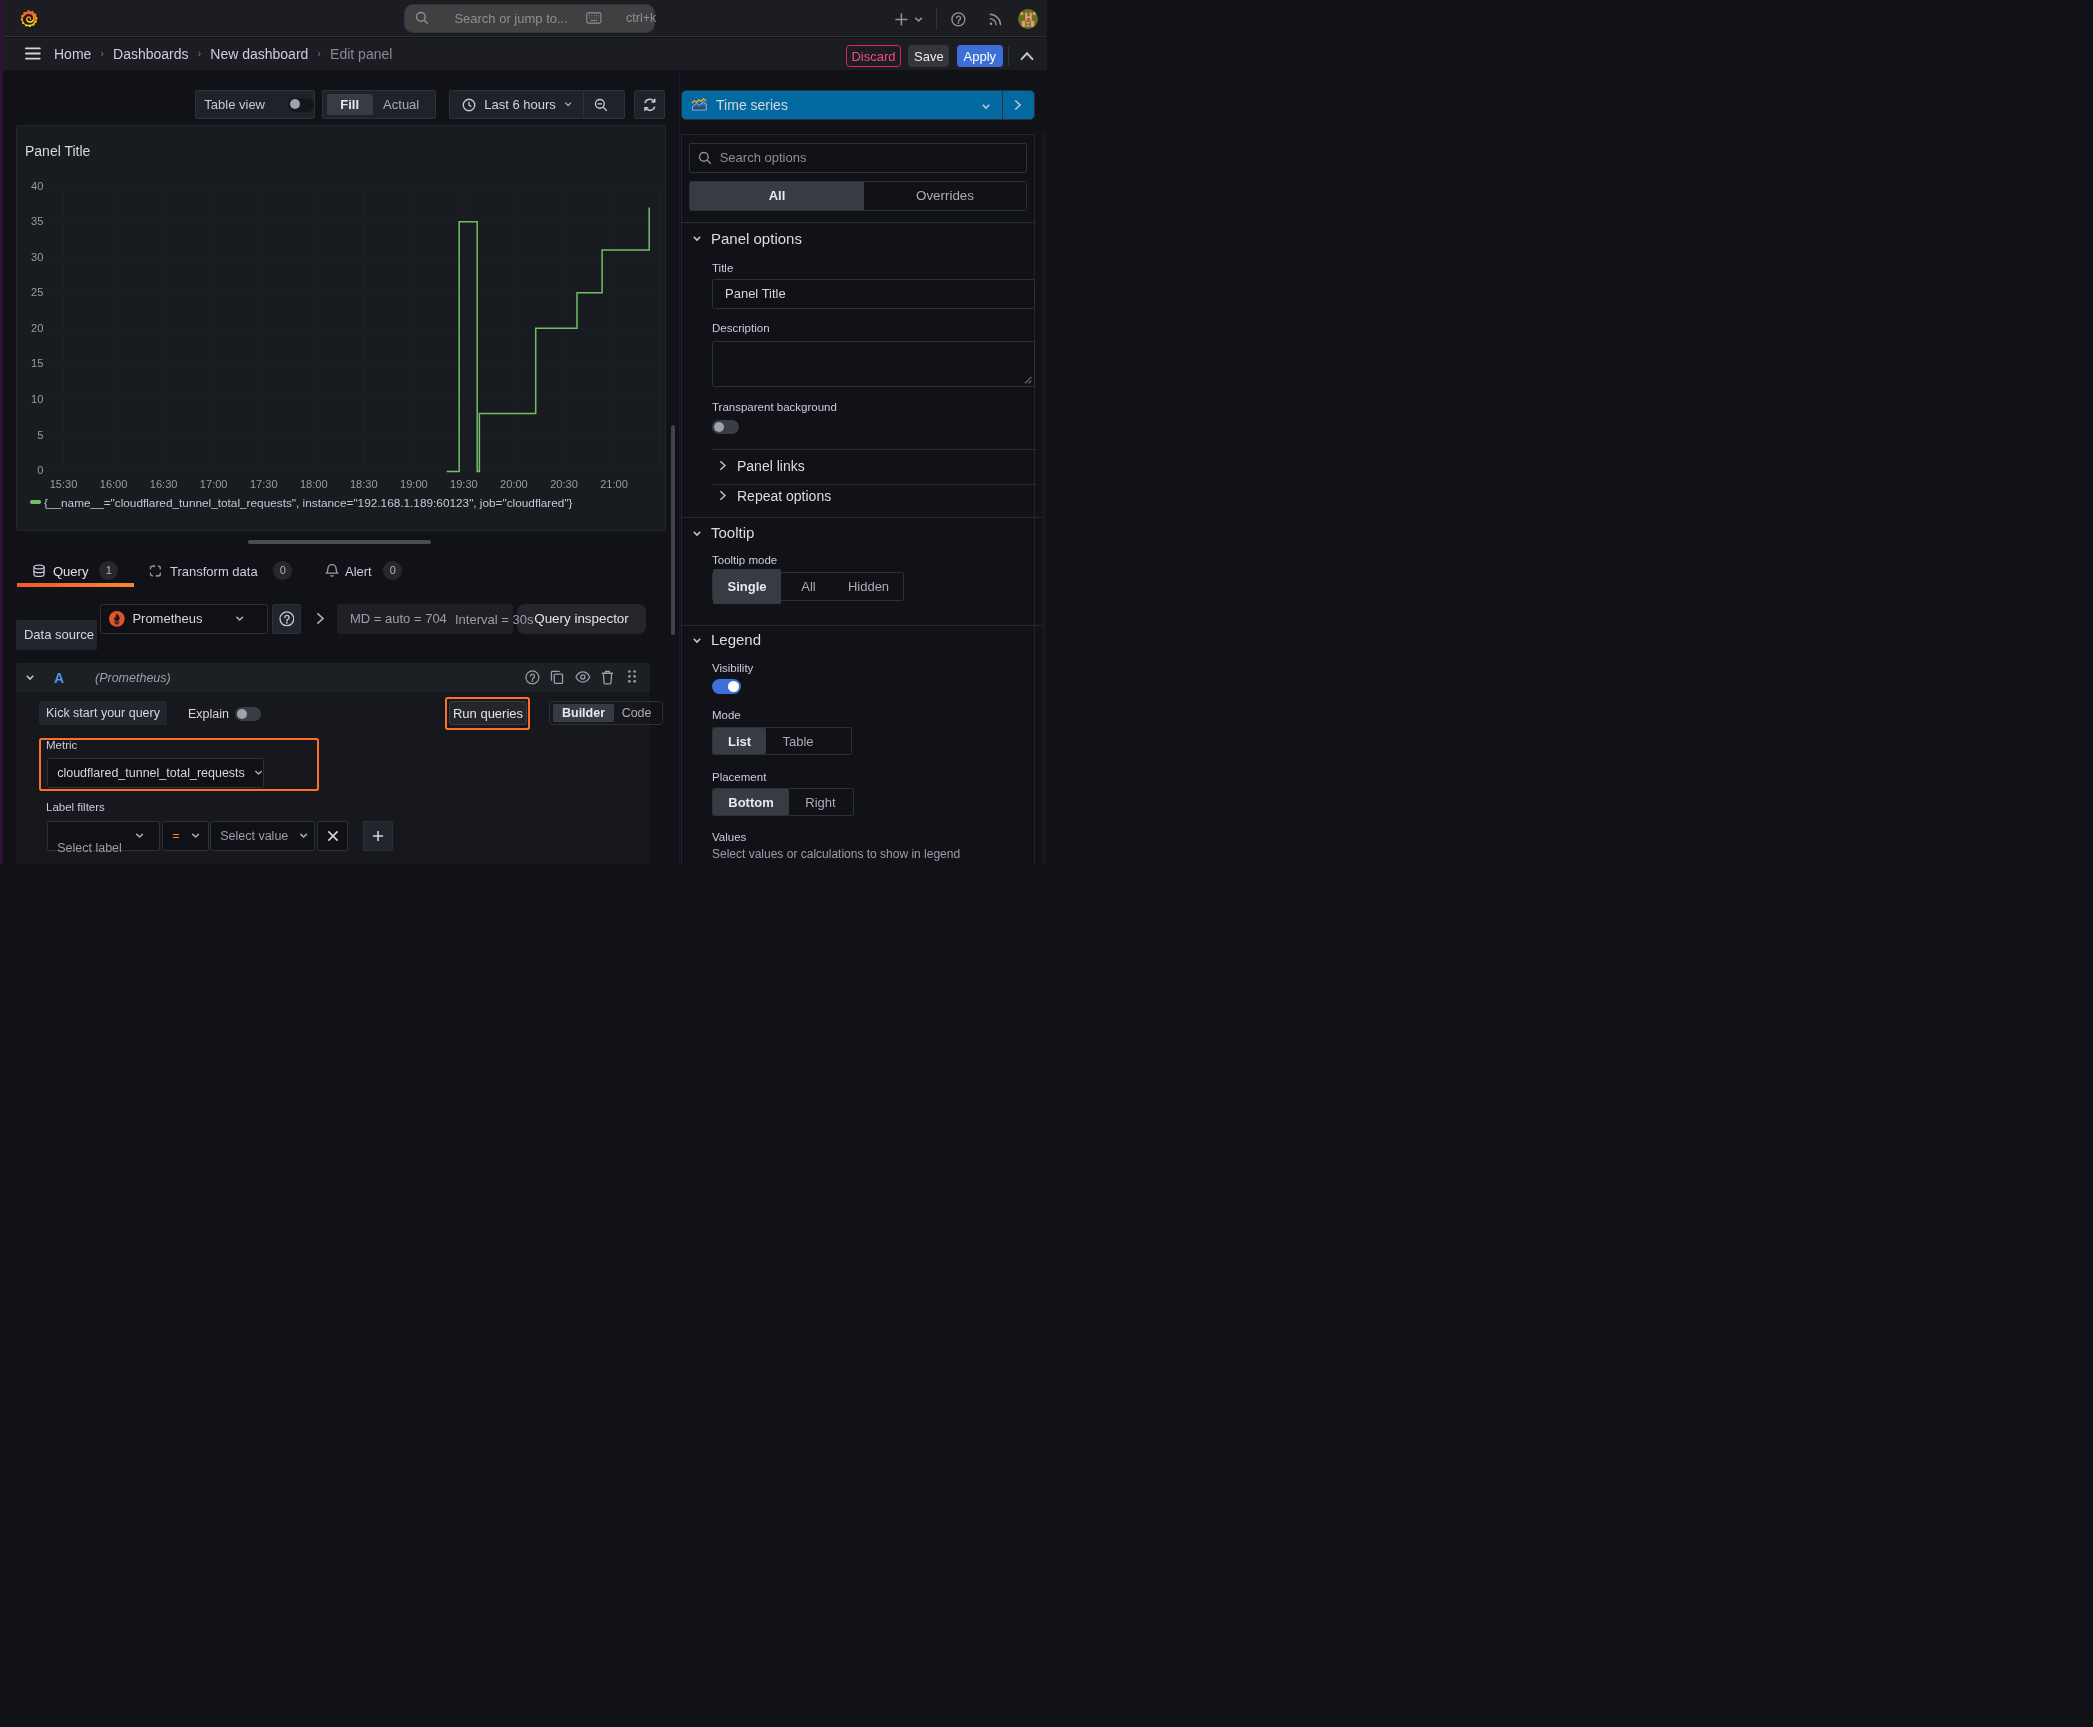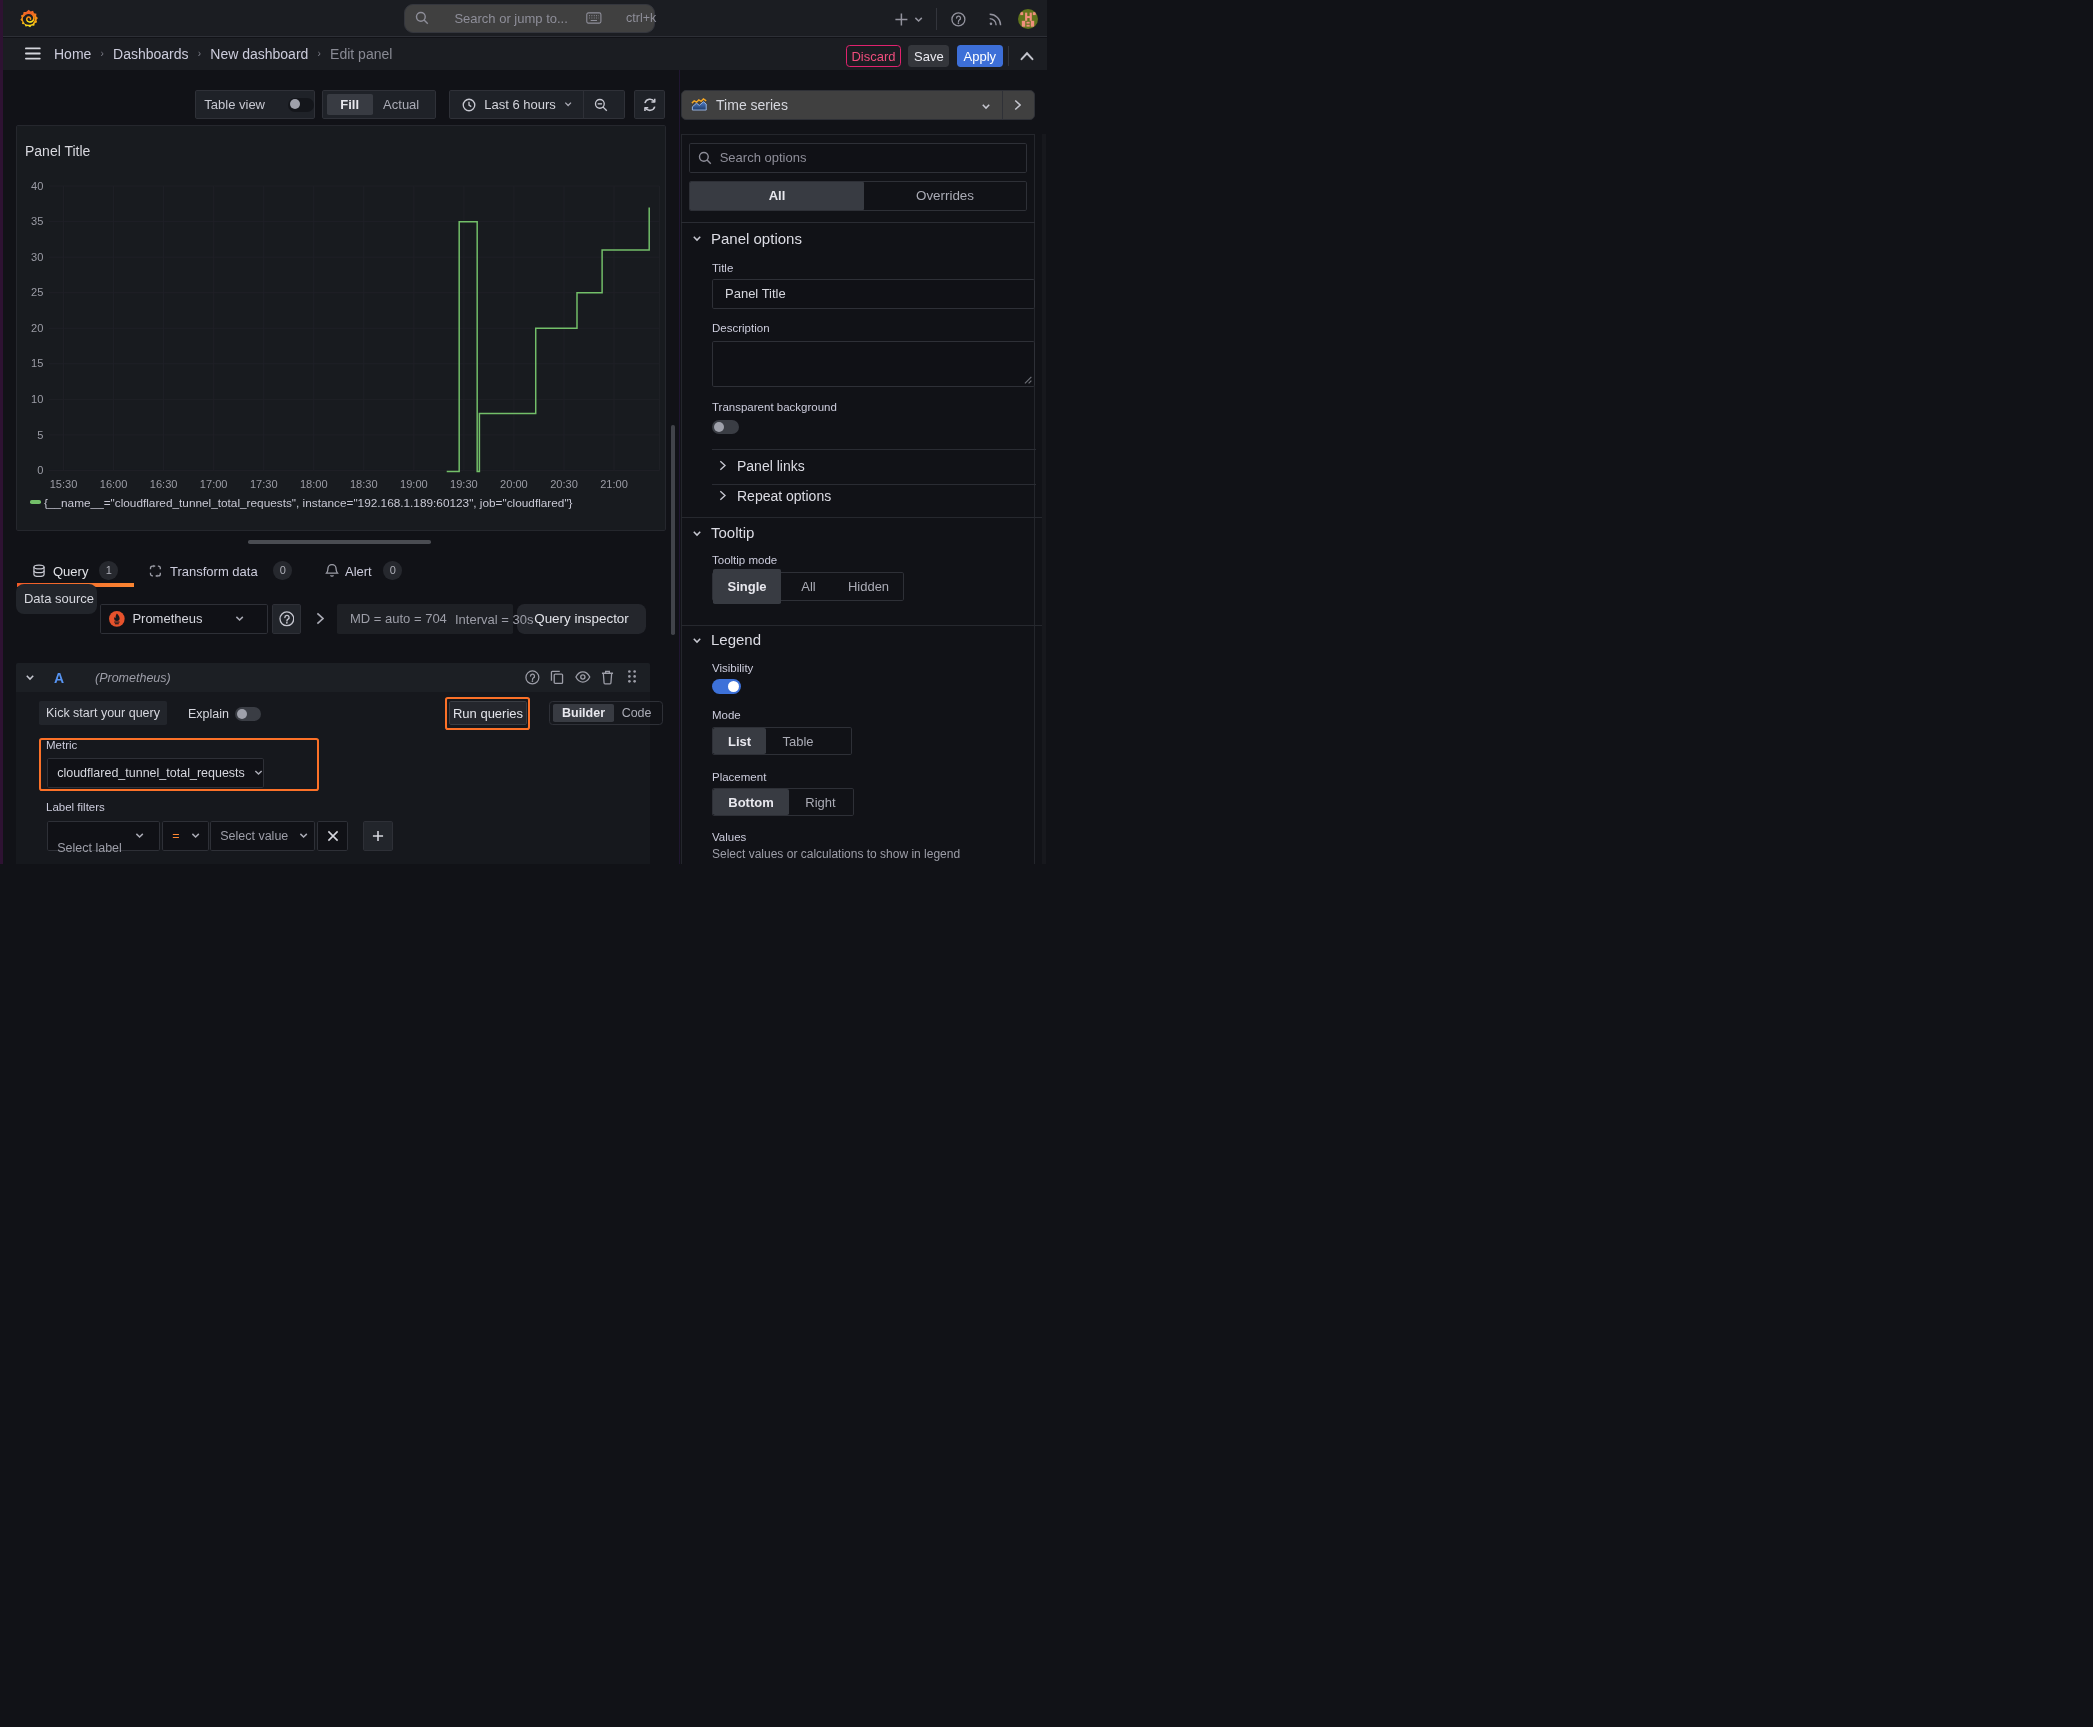--- a/index.html
+++ b/index.html
@@ -252,21 +252,21 @@
   <svg class="abs" style="left:325px;top:563px" width="14" height="14.8" viewBox="0 0 15 16" fill="none" stroke="#9d9ea8" stroke-width="1.4">
       <path d="M7.5 1.8c-2.8 0-4.4 2-4.4 4.4 0 3.1-1.1 4-1.6 4.7h12c-.5-.7-1.6-1.6-1.6-4.7 0-2.4-1.6-4.4-4.4-4.4z"></path>
       <path d="M6 13.2a1.6 1.6 0 0 0 3 0"></path>
     </svg>
   <span class="abs tabtxt" style="left:345px;top:564px;">Alert</span>
   <span class="abs badge" style="left:383px;top:561px;">0</span>
 </div>
 
 <div id="querysec">
   
-  <div class="qbox abs" style="left:15.7px;top:584px;width:81px;height:29.5px;border-radius:8px;">
+  <div class="qbox abs" style="left:15.7px;top:620px;width:81px;height:29.5px;">
       <span style="margin-left:8.3px;color:#d6d7de;">Data source</span>
     </div>
   <div class="input abs" style="left:100px;top:604px;width:168px;height:29.5px;">
     <svg style="margin-left:8.3px" width="15.7" height="15.7" viewBox="0 0 17 17">
         <circle cx="8.5" cy="8.5" r="8.5" fill="#e6522c"></circle>
         <path fill="#16181d" d="M8.5 2.8 C9.9 4.2 11.5 6.2 11.5 8.2 A3 2.6 0 0 1 5.5 8.4 C5.5 7.6 5.9 7 6.3 6.4 C6.5 7 6.9 7.4 7.3 7.6 C7 6.4 7.3 4.4 8.5 2.8 Z"></path>
         <rect x="5.6" y="11.4" width="5.8" height="1.2" fill="#16181d"></rect>
         <rect x="6.4" y="13.2" width="4.2" height="1.2" fill="#16181d"></rect>
       </svg>
     <span style="margin-left:7.4px;color:#d6d7de;">Prometheus</span>
@@ -376,21 +376,21 @@
       </svg>
     </div>
   <div class="input abs" style="left:363px;top:821px;width:29.5px;height:29.5px;justify-content:center;background:#22252b;">
       <svg width="12" height="12" viewBox="0 0 13 13" stroke="#d6d7de" stroke-width="1.7">
         <path d="M6.5 1v11M1 6.5h11"></path>
       </svg>
     </div>
 </div>
 <div id="sidebarwrap">
 
-  <div class="abs row" style="left:681px;top:90px;width:354px;height:29.5px;background:#404040;border:0.9px solid #2f3137;border-radius:5px;">
+  <div class="abs row" style="left:681px;top:90px;width:354px;height:29.5px;background:#0369a1;border:0.9px solid #2f3137;border-radius:5px;">
     <svg style="margin-left:9.2px" width="16.6" height="13" viewBox="0 0 18 14">
       <defs>
           <linearGradient id="tsb" x1="0" y1="0" x2="0" y2="1">
             <stop offset="0" stop-color="#4e7cc8"></stop>
             <stop offset="1" stop-color="#1f3a66"></stop>
           </linearGradient>
         </defs>
       <path fill="url(#tsb)" stroke="#9bb8e8" stroke-width="1" d="M1.5 13V9.5L6 5.5l3 2.5 4.5-4 3 2.5V13z"></path>
       <path fill="none" stroke="#f5a623" stroke-width="1.6" d="M1 5.5 3.5 3l2.5 1.5L8.5 2l2.5 1.5L13.5 1l3 2"></path>
     </svg>

